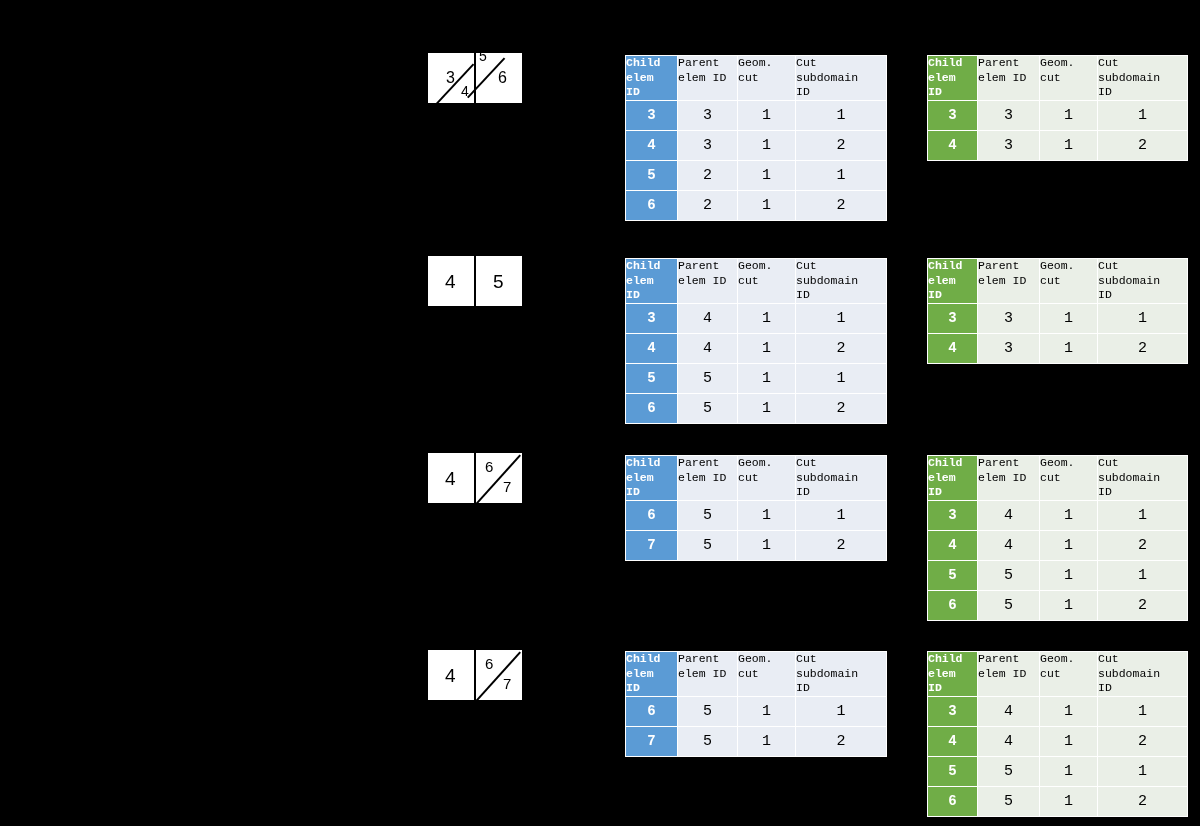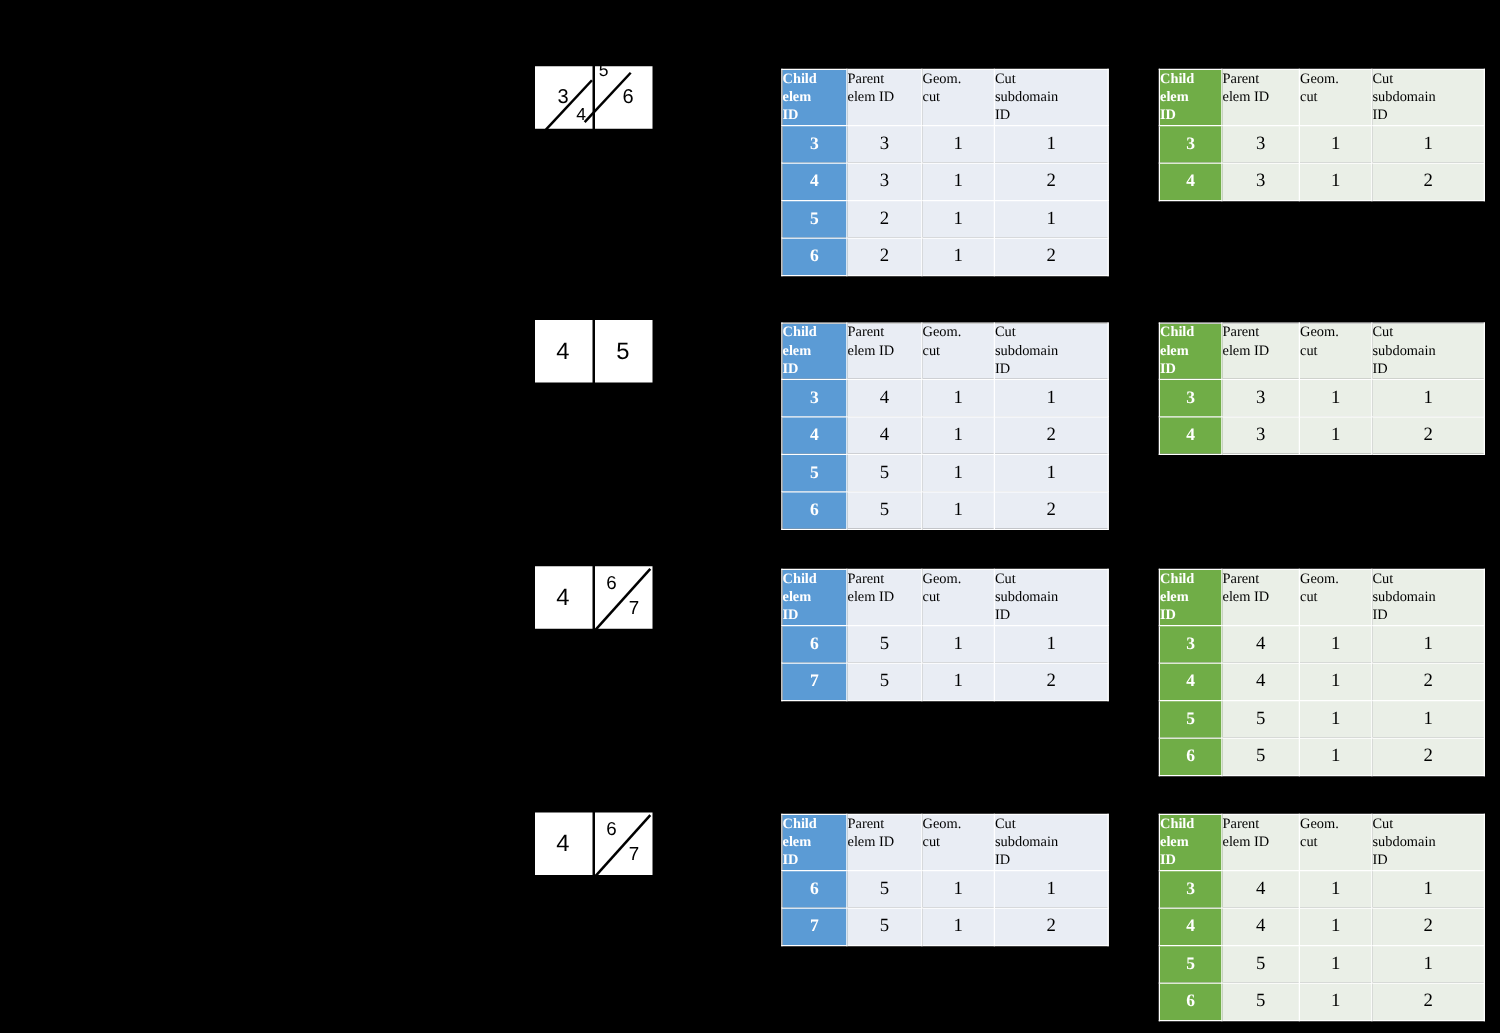--- a/index.html
+++ b/index.html
@@ -35,21 +35,21 @@
     position: absolute;
     background: #000000;
     transform-origin: 0 0;
   }
 
   
   table.idtable {
     position: absolute;
     border-collapse: collapse;
     table-layout: fixed;
-    font-family: Liberation Serif, serif;
+    font-family: Liberation Mono, monospace;
   }
   table.idtable td, table.idtable th {
     padding: 0;
     margin: 0;
     vertical-align: top;
     border: 1px solid #ffffff;
     box-sizing: border-box;
   }
 
   

